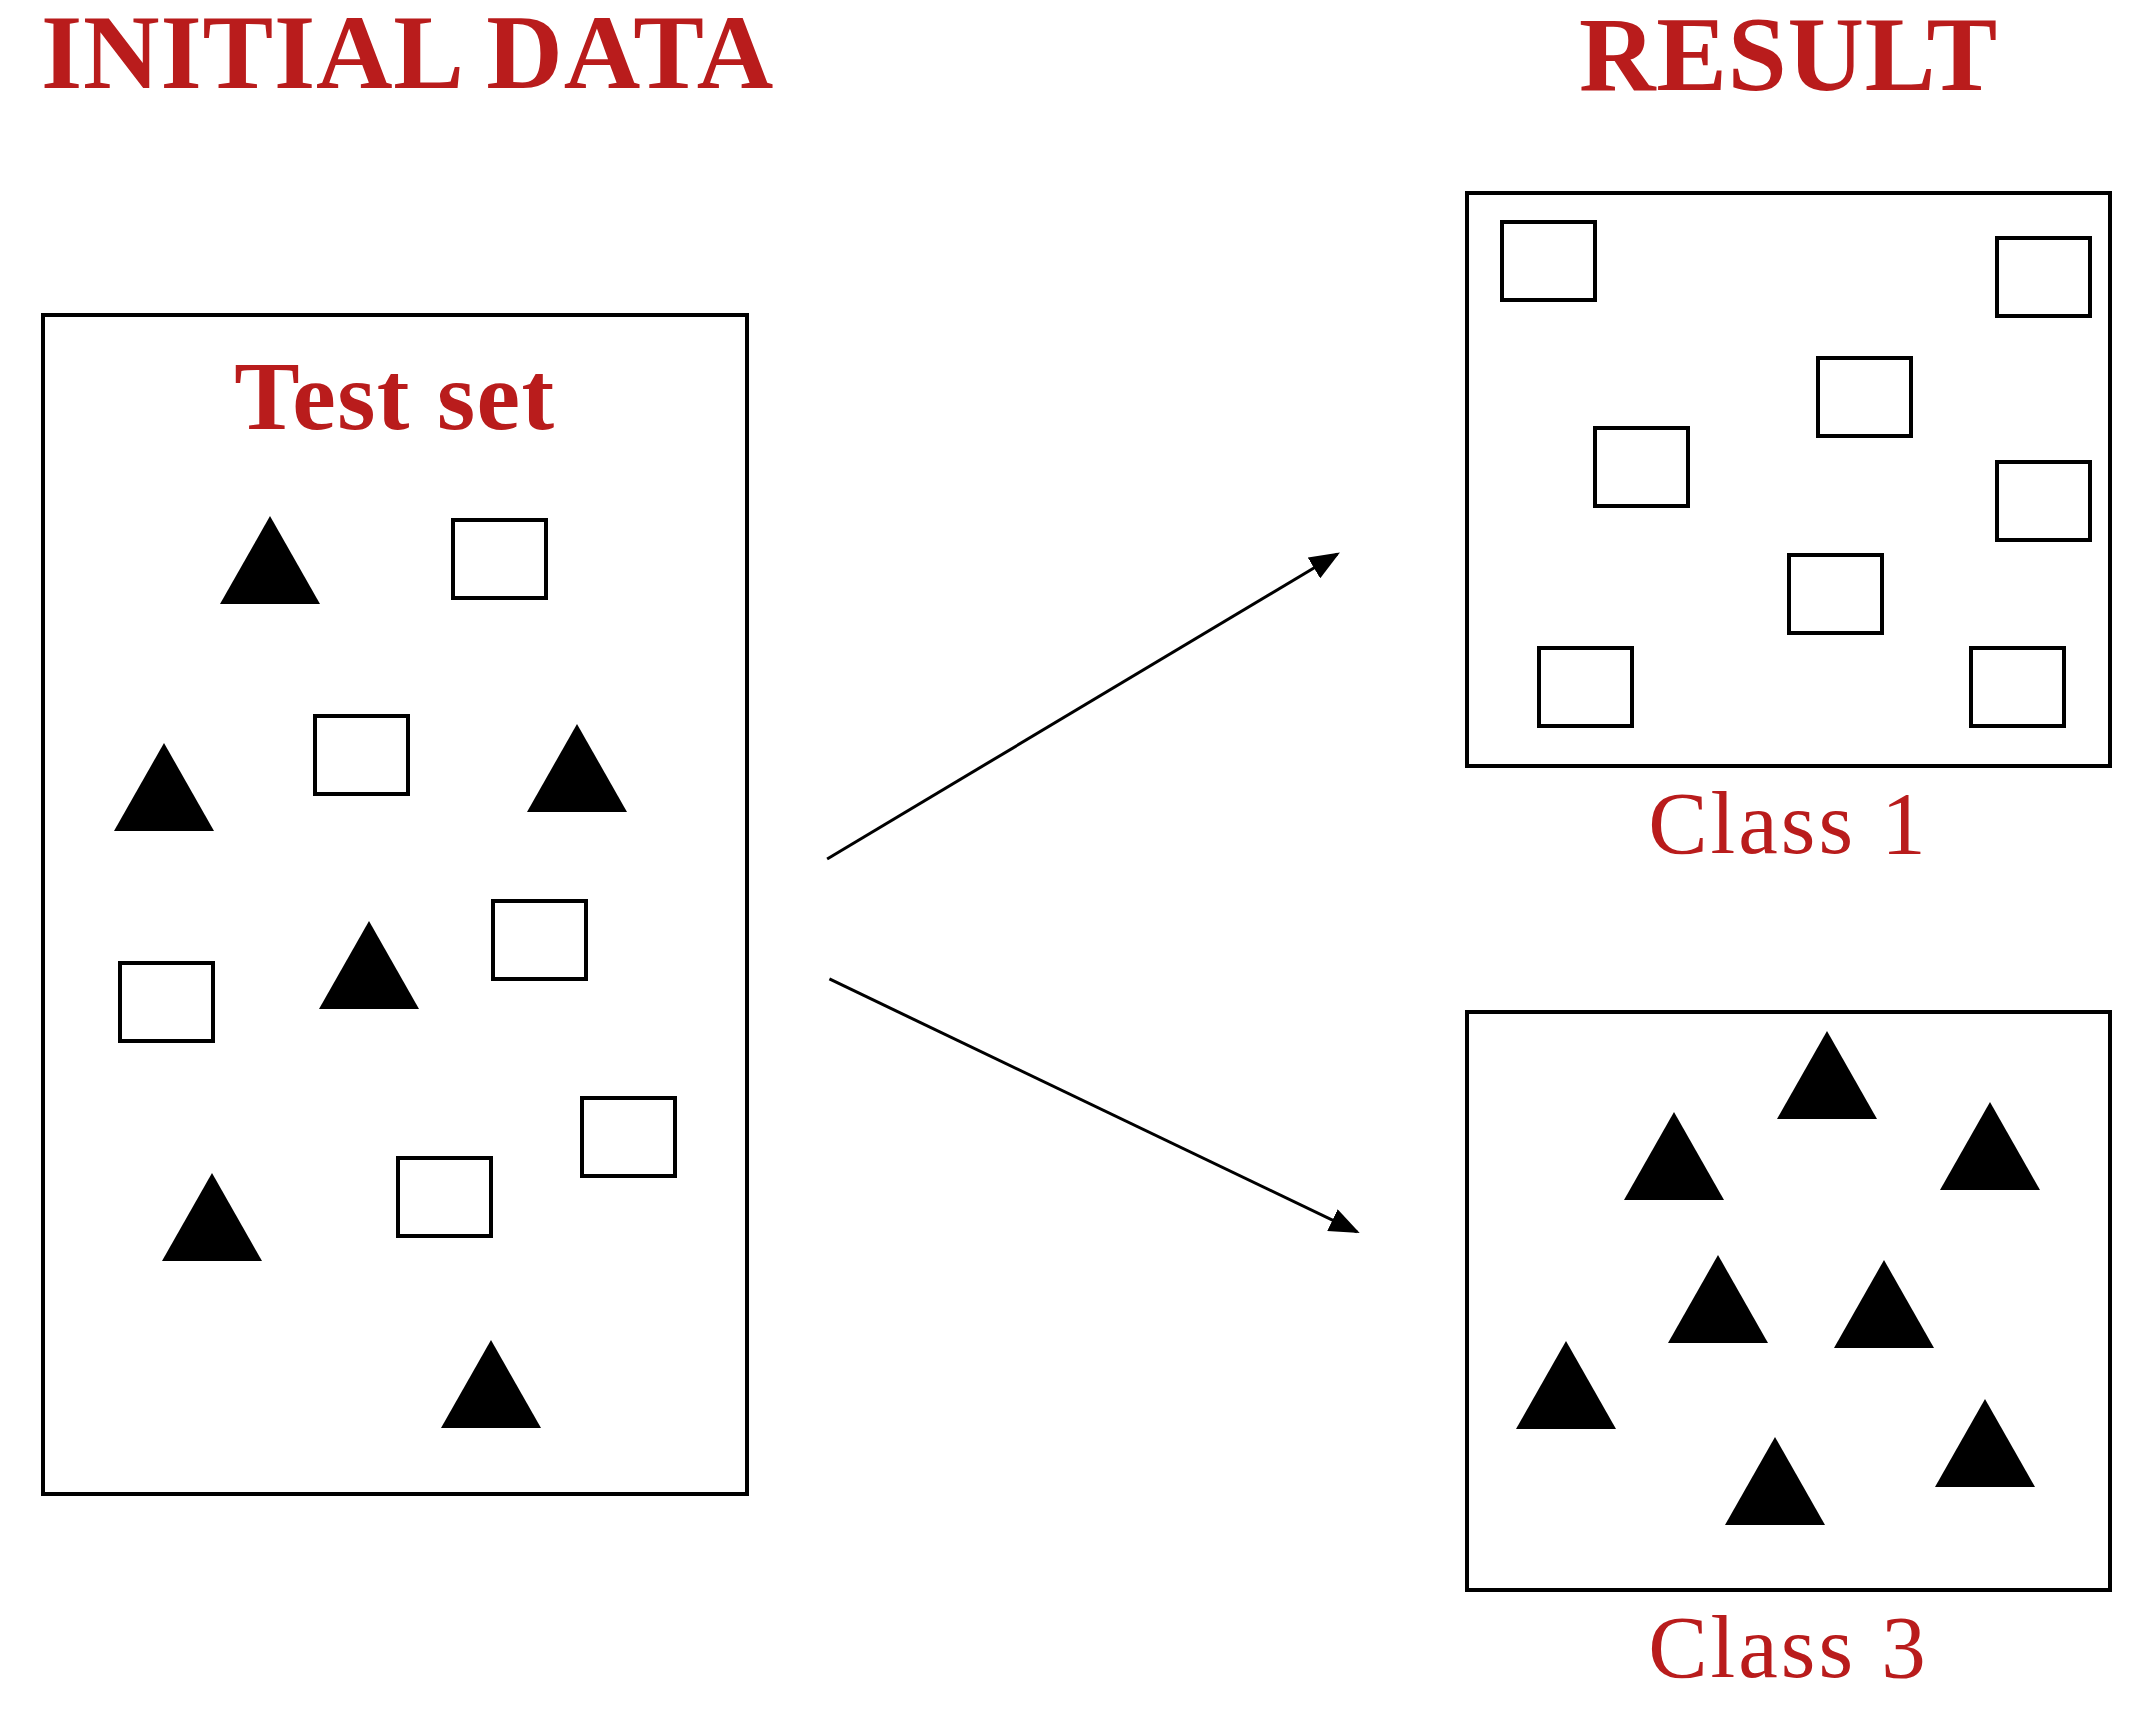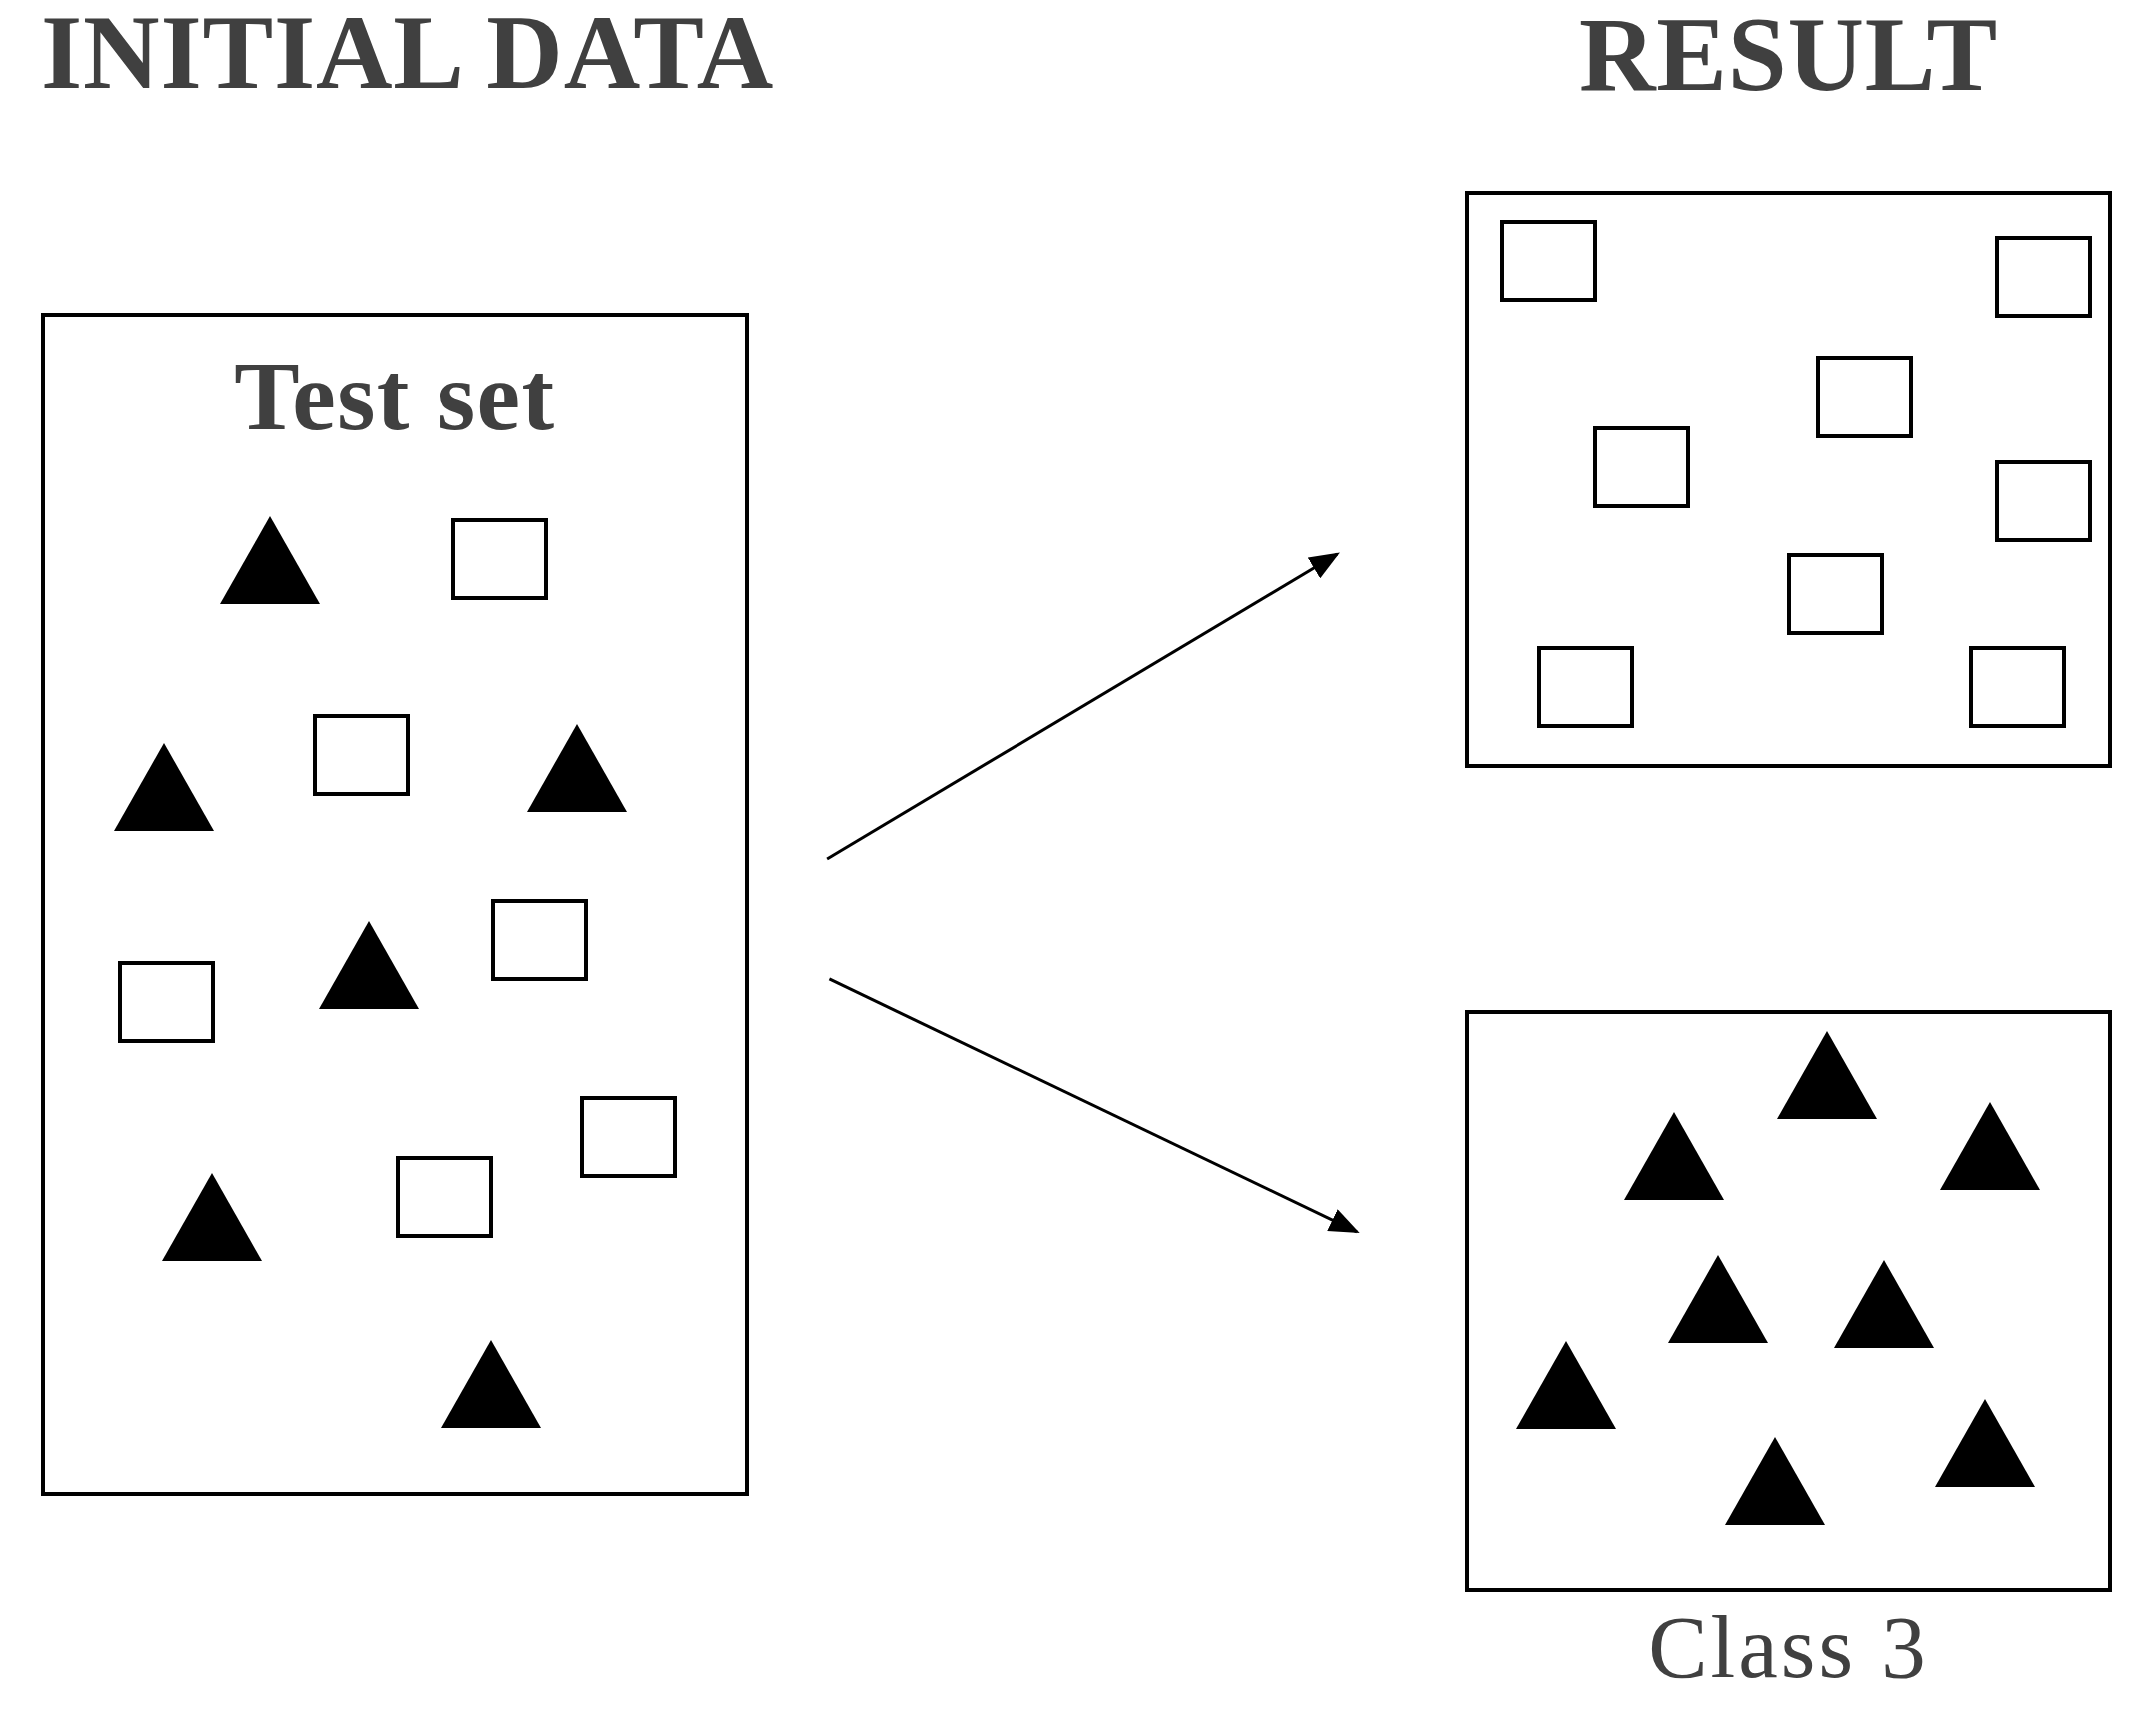--- a/index.html
+++ b/index.html
@@ -6,21 +6,21 @@
     margin: 0;
     padding: 0;
     background: #ffffff;
   }
   .stage {
     position: relative;
     width: 2129px;
     height: 1730px;
     background: #ffffff;
     font-family: "Liberation Serif", serif;
-    color: #404040;
+    color: #b91c1c;
     overflow: hidden;
   }
   .heading {
     position: absolute;
     text-align: center;
     font-weight: bold;
     font-size: 106px;
     line-height: 1.2;
     letter-spacing: 0.8px;
     white-space: nowrap;
@@ -118,20 +118,21 @@
     <div class="shapes">
         <div class="shape square" style="width: 97px; height: 82px; border-width: 4.5px; left: 35px; top: 29px;"></div>
         <div class="shape square" style="width: 97px; height: 82px; border-width: 4.5px; left: 530px; top: 45px;"></div>
         <div class="shape square" style="width: 97px; height: 82px; border-width: 4.5px; left: 351px; top: 165px;"></div>
         <div class="shape square" style="width: 97px; height: 82px; border-width: 4.5px; left: 128px; top: 235px;"></div>
         <div class="shape square" style="width: 97px; height: 82px; border-width: 4.5px; left: 530px; top: 269px;"></div>
         <div class="shape square" style="width: 97px; height: 82px; border-width: 4.5px; left: 322px; top: 362px;"></div>
         <div class="shape square" style="width: 97px; height: 82px; border-width: 4.5px; left: 72px; top: 455px;"></div>
         <div class="shape square" style="width: 97px; height: 82px; border-width: 4.5px; left: 504px; top: 455px;"></div>
       </div>
+    <div class="class-label">Class 1</div>
   </div>
 
   <div class="panel" id="class2-panel" style="left: 1465px; top: 1010px; width: 647px; height: 582px;">
     <div class="shapes">
         <div class="shape triangle" style="border-width: 0px 50px 88px; left: 312px; top: 21px;"></div>
         <div class="shape triangle" style="border-width: 0px 50px 88px; left: 159px; top: 102px;"></div>
         <div class="shape triangle" style="border-width: 0px 50px 88px; left: 475px; top: 92px;"></div>
         <div class="shape triangle" style="border-width: 0px 50px 88px; left: 203px; top: 245px;"></div>
         <div class="shape triangle" style="border-width: 0px 50px 88px; left: 369px; top: 250px;"></div>
         <div class="shape triangle" style="border-width: 0px 50px 88px; left: 51px; top: 331px;"></div>

